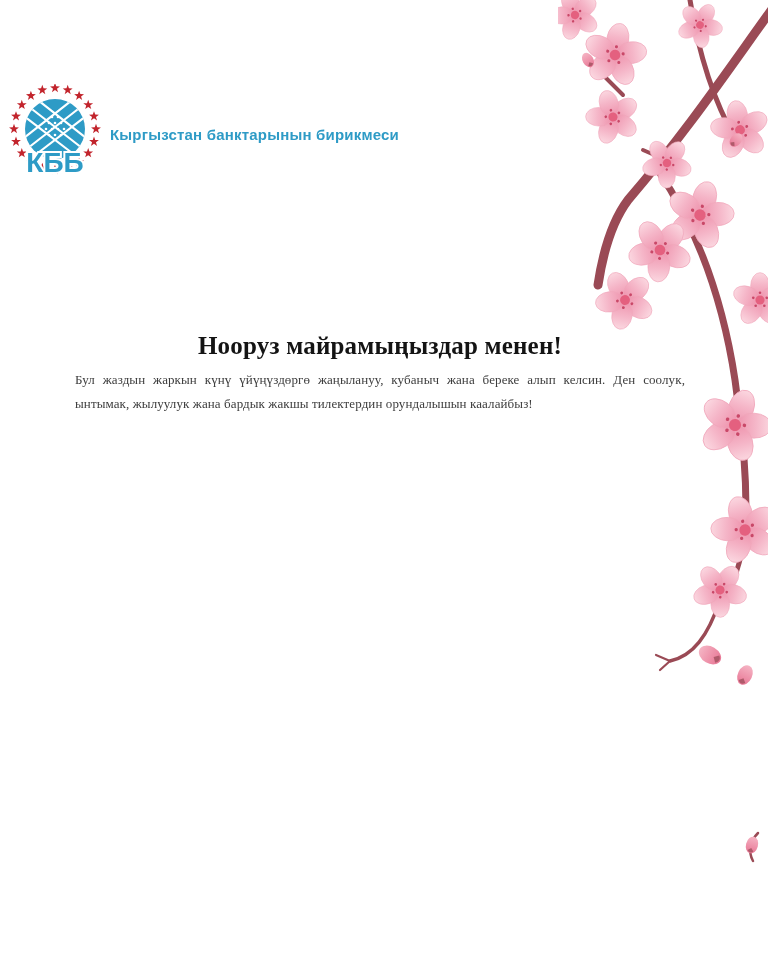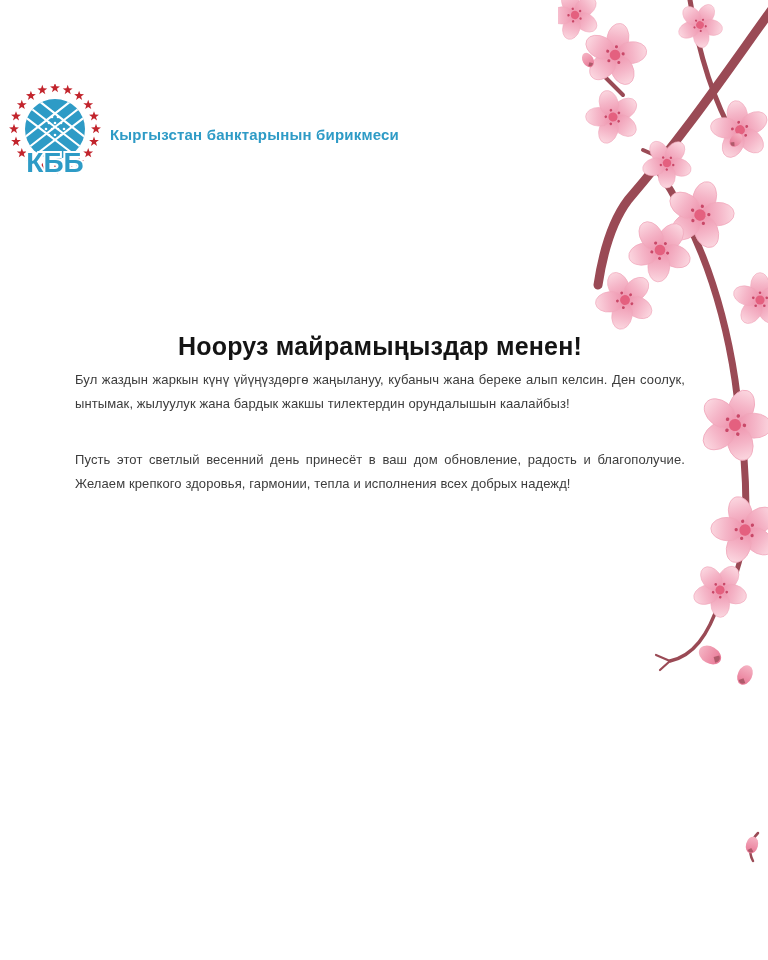--- a/index.html
+++ b/index.html
@@ -42,20 +42,21 @@
     line-height: 16.5px;
     color: #2e9bc6;
     letter-spacing: 0.2px;
   }
   .content {
     position: absolute;
     left: 75px;
     top: 331px;
     width: 610px;
     color: #3c3c3c;
+    font-family: Liberation Serif, serif;
   }
   .greeting-section h2 {
     margin: 0 0 7px 0;
     text-align: center;
     font-size: 25px;
     line-height: 30px;
     font-weight: bold;
     color: #141414;
     letter-spacing: 0.2px;
   }
@@ -193,19 +194,18 @@
       <div>Кыргызстан банктарынын бирикмеси</div>
     </div>
   </div>
 
   <main class="content">
     <section class="greeting-section justified">
       <h2>Нооруз майрамыңыздар менен!</h2>
       <p>Бул жаздын жаркын күнү үйүңүздөргө жаңылануу, кубаныч жана береке алып келсин. Ден соолук, ынтымак, жылуулук жана бардык жакшы тилектердин орундалышын каалайбыз!</p>
     </section>
     <section class="greeting-section justified">
-      <p>Пусть этот светлый весенний день принесёт в ваш дом обновление, радость и благополучие. Желаем крепкого здоровья, гармонии, тепла и исполнения всех добрых надежд!</p>
     </section>
     <section class="greeting-section en">
     </section>
   </main>
 
 </div>
 
 </body></html>

